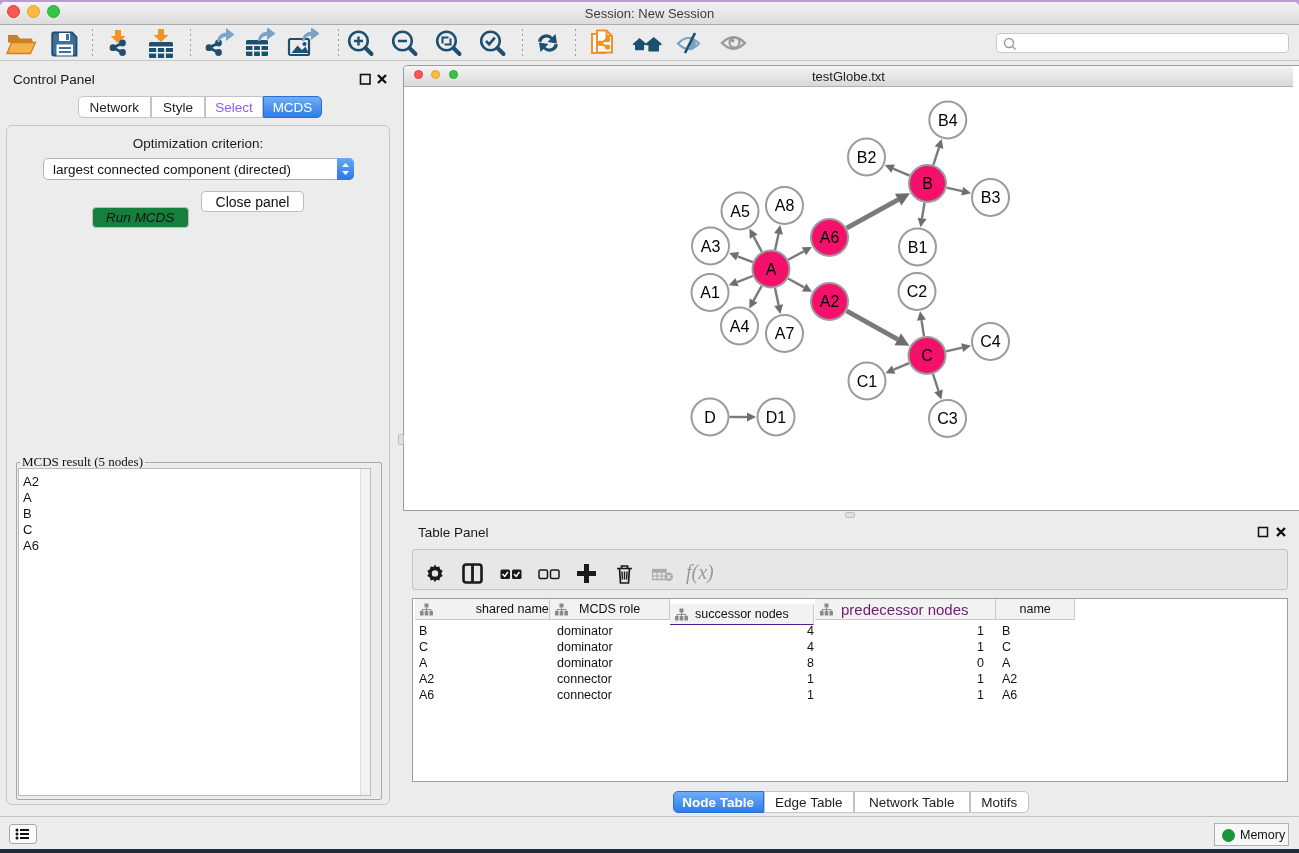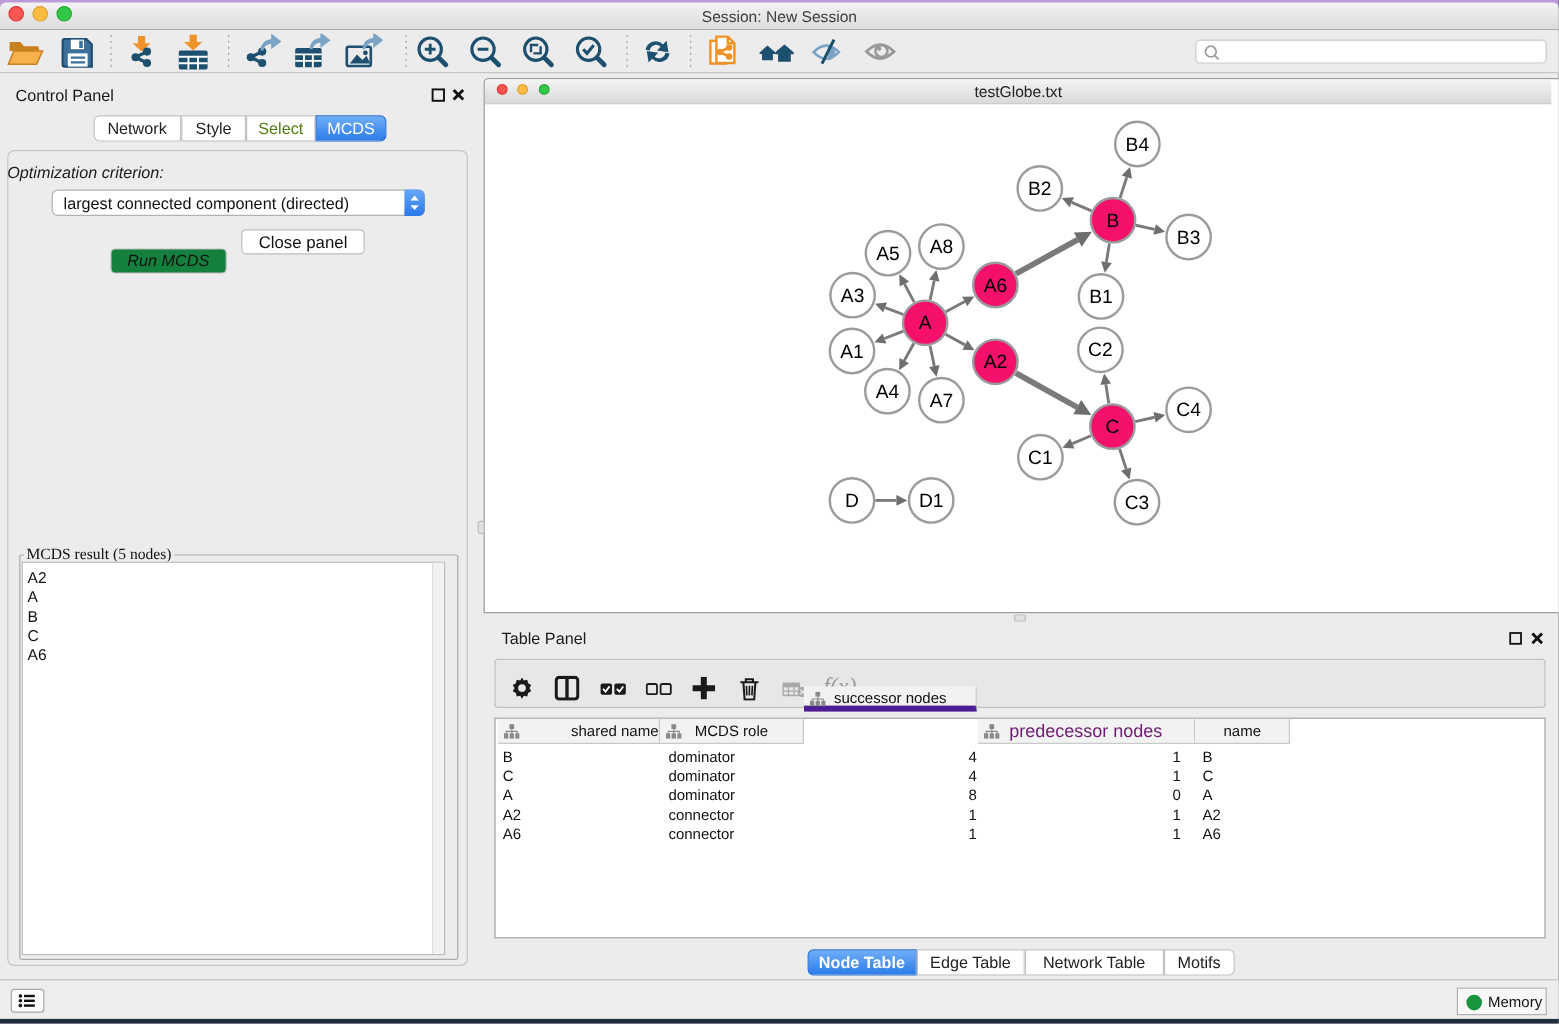--- a/index.html
+++ b/index.html
@@ -150,24 +150,24 @@
         </svg>
       </div>
   </div>
   <div class="abs" style="left:13px;top:70px;font-size:13.5px;color:#1a1a1a;">Control Panel</div>
     <svg class="abs" style="left:359px;top:71px" width="30" height="14">
       <rect x="1.5" y="1.5" width="9.5" height="9.5" fill="none" stroke="#111" stroke-width="1.6"></rect>
       <path d="M19 2 l8 8 M27 2 l-8 8" stroke="#111" stroke-width="2.4"></path>
     </svg>
     <div class="abs" style="left:77.5px;top:94px;width:73.5px;height:22px;line-height:21px;text-align:center;font-size:13.5px;background:#fff;color:#222;border:1px solid #c3c3c3;border-radius:5px 0 0 5px;">Network</div>
     <div class="abs" style="left:151px;top:94px;width:54px;height:22px;line-height:21px;text-align:center;font-size:13.5px;background:#fff;color:#222;border:1px solid #c3c3c3;">Style</div>
-    <div class="abs" style="left:205px;top:94px;width:58px;height:22px;line-height:21px;text-align:center;font-size:13.5px;background:#fff;color:#4d7c0f;border:1px solid #c3c3c3;">Select</div>
+    <div class="abs" style="left:205px;top:94px;width:58px;height:22px;line-height:21px;text-align:center;font-size:13.5px;background:#fff;color:#8b5cf6;border:1px solid #c3c3c3;">Select</div>
     <div class="abs" style="left:263px;top:94px;width:59px;height:22px;line-height:21px;text-align:center;font-size:13.5px;background:linear-gradient(#6fadf8,#2d7ce9);color:#fff;border:1px solid #2a70d3;border-radius:0 5px 5px 0;">MCDS</div>
     <div class="abs" style="left:6px;top:123px;width:384px;height:680px;background:#ececec;border:1px solid #c6c6c6;border-radius:6px;"></div>
-    <div class="abs" style="left:6px;top:134px;width:384px;font-size:13.5px;color:#1a1a1a;font-style:italic;">Optimization criterion:</div>
+    <div class="abs" style="left:6px;top:134px;width:384px;text-align:center;font-size:13.5px;color:#1a1a1a;">Optimization criterion:</div>
     <div class="abs" style="left:43px;top:156px;width:311px;height:22px;background:#fff;border:1px solid #b2b2b2;border-radius:5px;font-size:13.5px;line-height:21px;color:#111;padding-left:9px;">largest connected component (directed)<div class="abs" style="right:-1px;top:-1px;width:17px;height:22px;background:linear-gradient(#66a7f7,#2a77e8);border-radius:0 5px 5px 0;"><svg width="17" height="22">
           <path d="M5 9 l3.5 -4 3.5 4 z M5 13 l3.5 4 3.5 -4 z" fill="#fff"></path>
         </svg></div></div>
     <div class="abs" style="left:92px;top:205px;width:96.5px;height:21px;background:#15803d;border:1px solid #bdbdbd;border-radius:4px;text-align:center;line-height:20px;font-size:13.5px;color:#111;font-style:italic;">Run MCDS</div>
     <div class="abs" style="left:201px;top:189px;width:103px;height:21px;background:#fff;border:1px solid #bdbdbd;border-radius:4px;text-align:center;line-height:20px;font-size:14px;color:#111;">Close panel</div>
     <fieldset class="abs" style="left:16px;top:452px;width:366px;height:346px;border:1px solid #a9a9a9;border-radius:2px;">
       <legend style="font-size:13px;color:#111;padding:0 2px;margin-left:3px;font-family:Liberation Serif, serif;">MCDS result (5 nodes)</legend>
     </fieldset>
     <div class="abs" style="left:18px;top:466px;width:353px;height:328px;background:#fff;border:1px solid #bbb;font-size:13px;color:#111;padding:5px 0 0 4px;">
       <div style="height:16px;line-height:16px;">A2</div>
@@ -327,21 +327,21 @@
       </svg>shared name</div>
     <div class="abs" style="left:549.8px;top:597px;width:120.5px;height:21px;background:#f2f2f2;border-right:1px solid #c9c9c9;border-bottom:1px solid #c9c9c9;font-size:12.5px;color:#111;text-align:center;line-height:21px;"><svg width="13" height="13" style="position:absolute;left:5px;top:4px">
         <g fill="#8a8a8a">
           <rect x="4.5" y="0.5" width="4" height="4"></rect>
           <rect x="0" y="8" width="3.6" height="4.5"></rect>
           <rect x="4.7" y="8" width="3.6" height="4.5"></rect>
           <rect x="9.4" y="8" width="3.6" height="4.5"></rect>
           <path d="M6.5 4.5 v2 M2 8 v-1.5 h9 V8 M6.5 6.5 v1.5" stroke="#8a8a8a" stroke-width="1" fill="none"></path>
         </g>
       </svg>MCDS role</div>
-    <div class="abs" style="left:670.3px;top:570px;width:144.20000000000005px;height:21px;background:#f2f2f2;border-right:1px solid #c9c9c9;border-bottom:5px solid #4c1d95;font-size:12.5px;color:#111;text-align:center;line-height:21px;"><svg width="13" height="13" style="position:absolute;left:5px;top:4px">
+    <div class="abs" style="left:670.3px;top:602px;width:144.20000000000005px;height:21px;background:#f2f2f2;border-right:1px solid #c9c9c9;border-bottom:1px solid #4c1d95;font-size:12.5px;color:#111;text-align:center;line-height:21px;"><svg width="13" height="13" style="position:absolute;left:5px;top:4px">
         <g fill="#8a8a8a">
           <rect x="4.5" y="0.5" width="4" height="4"></rect>
           <rect x="0" y="8" width="3.6" height="4.5"></rect>
           <rect x="4.7" y="8" width="3.6" height="4.5"></rect>
           <rect x="9.4" y="8" width="3.6" height="4.5"></rect>
           <path d="M6.5 4.5 v2 M2 8 v-1.5 h9 V8 M6.5 6.5 v1.5" stroke="#8a8a8a" stroke-width="1" fill="none"></path>
         </g>
       </svg>successor nodes</div>
     <div class="abs" style="left:814.5px;top:597px;width:181.5px;height:21px;background:#f2f2f2;border-right:1px solid #c9c9c9;border-bottom:1px solid #c9c9c9;font-size:15px;color:#701a75;text-align:center;line-height:21px;"><svg width="13" height="13" style="position:absolute;left:5px;top:4px">
         <g fill="#8a8a8a">

